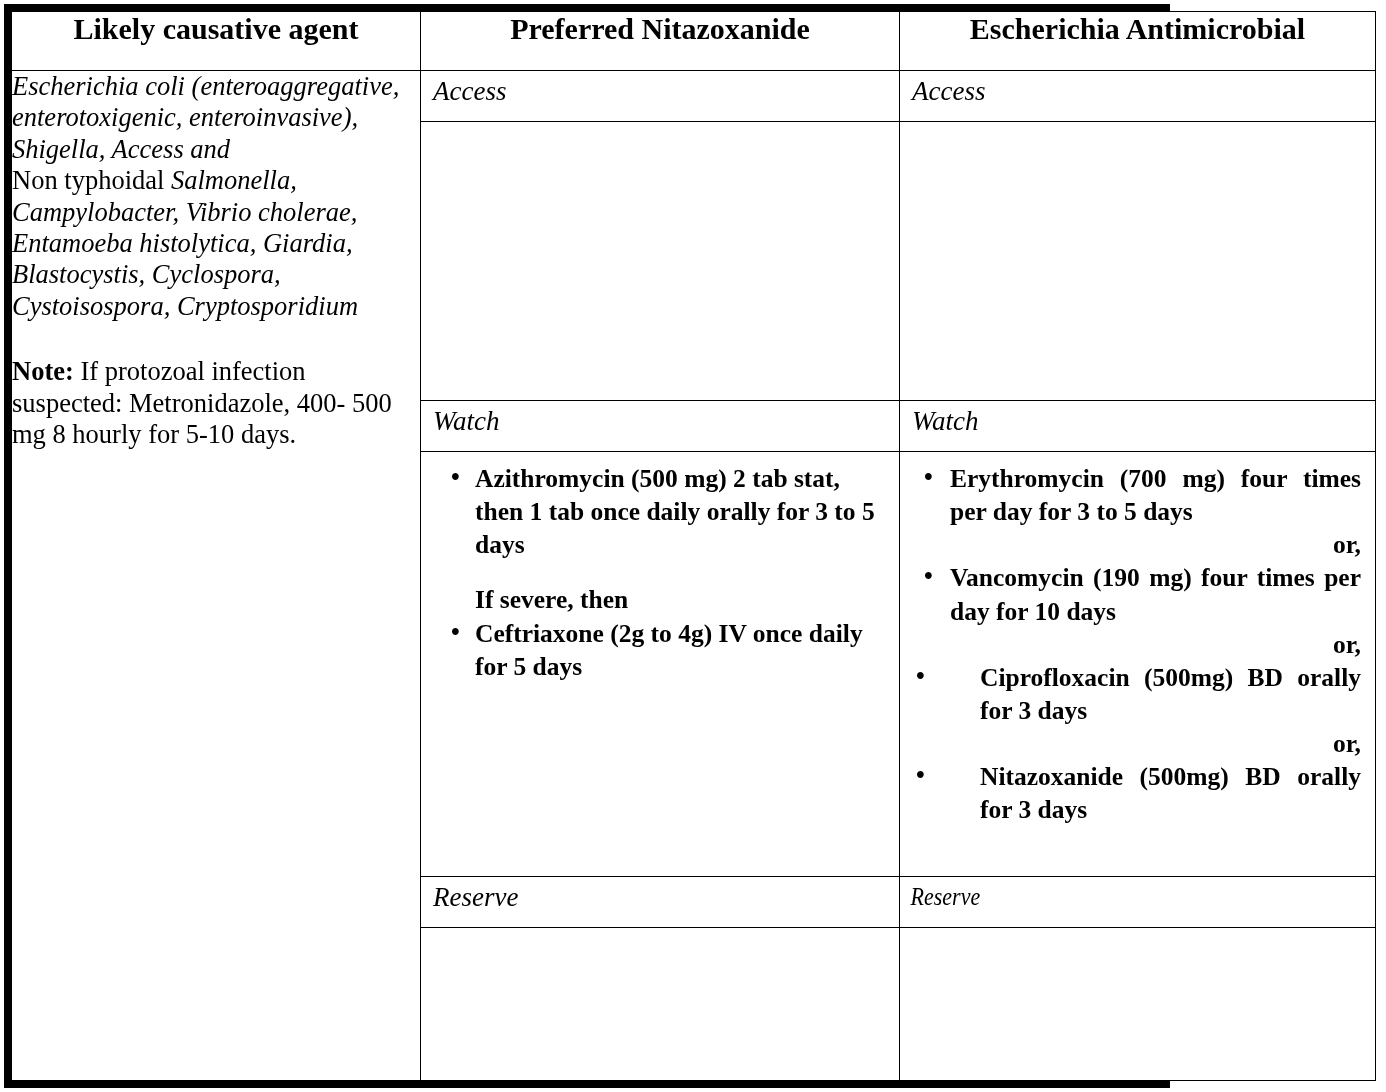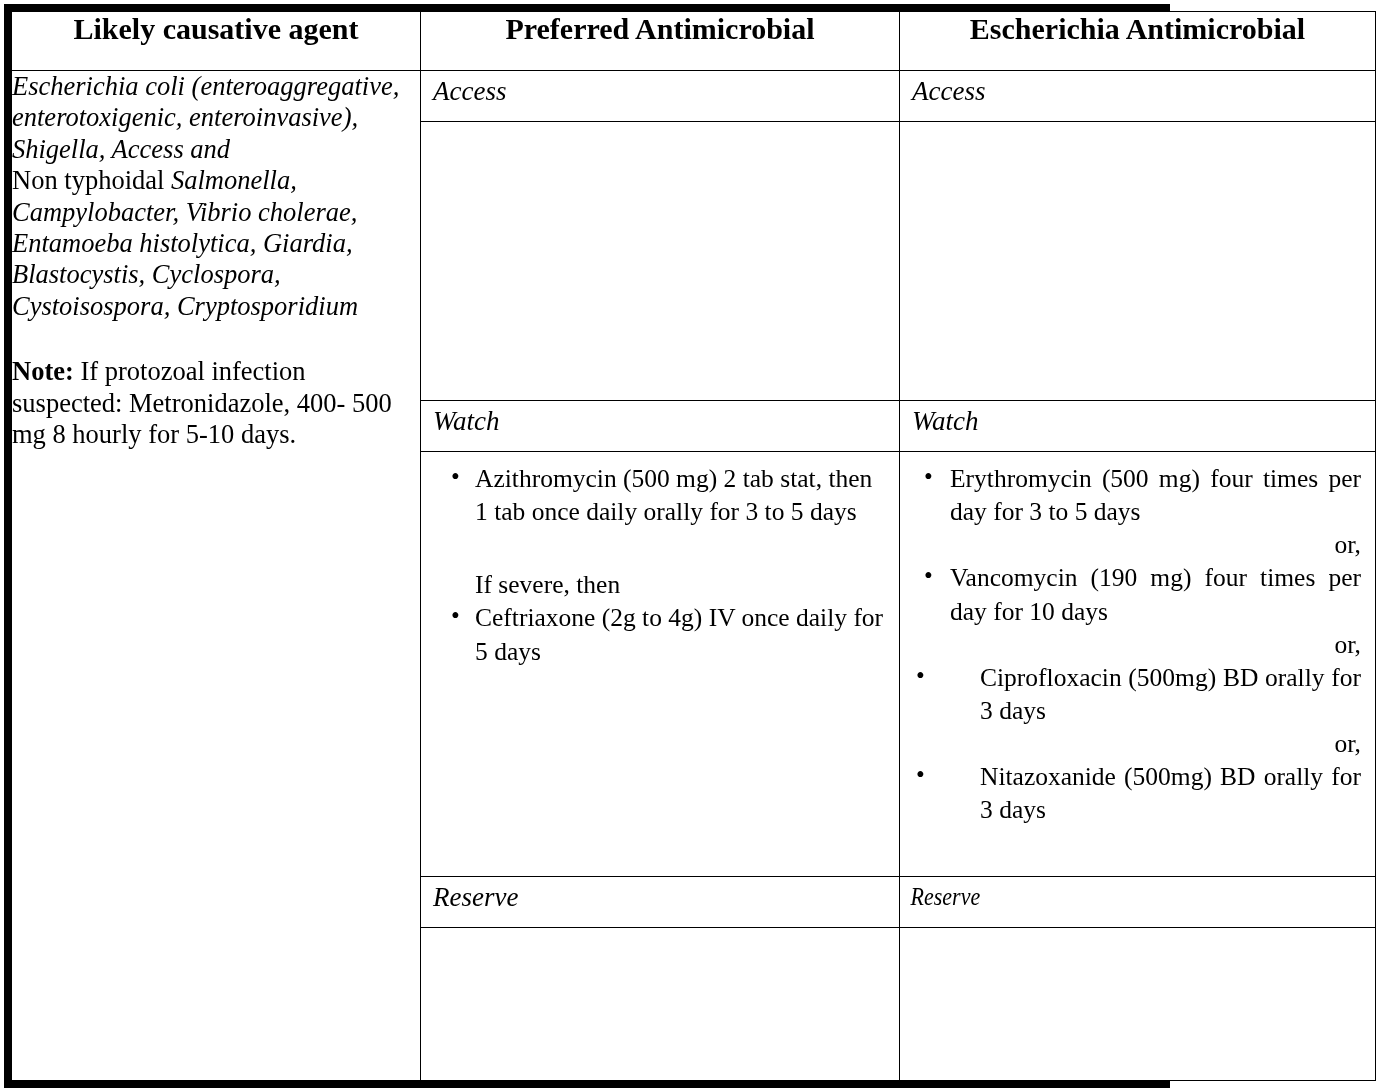--- a/index.html
+++ b/index.html
@@ -108,21 +108,21 @@
   td.label-cell { height: 50px; }
 
   
   td.blank-cell { }
 
   
   .rx-list {
     margin: 0;
     padding: 10px 10px 10px 0;
     list-style: none;
-    font-weight: normal;
+    font-weight: bold;
     font-size: 25px;
     line-height: 1.30;
   }
   .rx-list li {
     position: relative;
     padding-left: 54px;
     margin: 0 0 0 0;
   }
   .rx-list li.bulleted::before {
     content: "\2022";
@@ -135,21 +135,21 @@
   .rx-list li.wide-bullet {
     padding-left: 78px;
   }
   .rx-list li.wide-bullet::before {
     left: 22px;
   }
   .rx-list li.nobullet {
     padding-left: 54px;
   }
   .rx-list li.spacer-above {
-    margin-top: 40px;
+    margin-top: 22px;
   }
   .rx-list.justified li {
     text-align: justify;
     text-justify: inter-word;
   }
   .rx-list.justified li .lastline {
     display: block;
     text-align: right;
   }
   .rx-list li .txt { display: inline; }
@@ -177,21 +177,21 @@
           <col class="c2">
           <col class="c3">
       </colgroup>
 
       <thead>
         <tr>
           <th>
             <span class="head-label">Likely causative agent</span>
           </th>
           <th>
-            <span class="head-label">Preferred Antimicrobial</span>
+            <span class="head-label">Preferred Nitazoxanide</span>
           </th>
           <th>
             <span class="head-label">Escherichia Antimicrobial</span>
           </th>
         </tr>
       </thead>
 
       <tbody>
 
         <tr>
@@ -237,21 +237,21 @@
                 <span class="txt">If severe, then</span>
               </li>
               <li class="bulleted">
                 <span class="txt">Ceftriaxone (2g to 4g) IV once daily for 5 days</span>
               </li>
             </ul>
           </td>
           <td>
             <ul class="rx-list col3-list justified">
               <li class="bulleted">
-                <span class="txt">Erythromycin (500 mg) four times per day for 3 to 5 days</span>
+                <span class="txt">Erythromycin (700 mg) four times per day for 3 to 5 days</span>
                 <span class="lastline">or,</span>
               </li>
               <li class="bulleted">
                 <span class="txt">Vancomycin (190 mg) four times per day for 10 days</span>
                 <span class="lastline">or,</span>
               </li>
               <li class="bulleted wide-bullet">
                 <span class="txt">Ciprofloxacin (500mg) BD orally for 3 days</span>
                 <span class="lastline">or,</span>
               </li>

